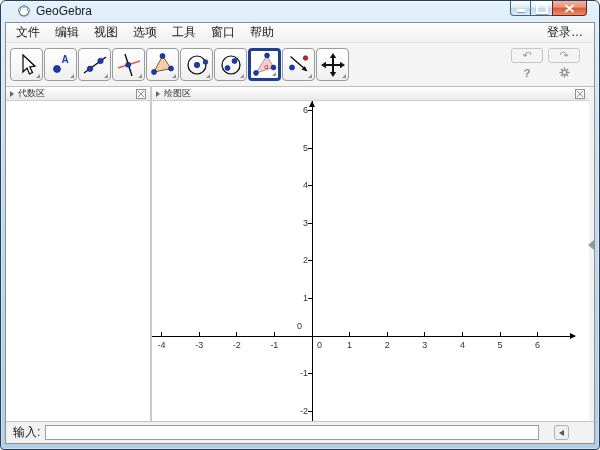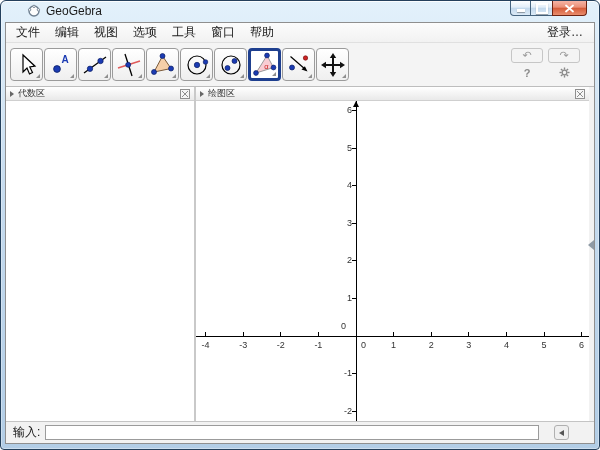--- a/index.html
+++ b/index.html
@@ -1,20 +1,20 @@
 <!DOCTYPE html>
 <html><head>
 <meta charset="utf-8">
 <style>
   html,body{margin:0;padding:0;}
   body{width:600px;height:450px;position:relative;font-family:"Liberation Sans","DejaVu Sans",sans-serif;background:#fff;overflow:hidden;}
   .window{position:absolute;inset:0;background:linear-gradient(180deg,#e3f1fb 0%,#c7dcef 40%,#b2cde6 100%);
     border:1px solid #24405c;border-radius:6px 6px 4px 4px;box-shadow:inset 0 1px 0 rgba(255,255,255,.75), inset 0 0 0 1px rgba(255,255,255,.35);box-sizing:border-box;}
   
-  .titlebar{position:absolute;left:18px;top:0;right:0;height:34px;}
+  .titlebar{position:absolute;left:8px;top:0;right:0;height:34px;}
   .title-icon{position:absolute;left:8px;top:3px;}
   .title-text{position:absolute;left:27px;top:3px;font-size:12px;color:#1c1c1c;}
   .caption{position:absolute;right:12px;top:0;display:flex;}
   .cap{height:15px;box-sizing:border-box;border:1px solid #46647f;border-top:none;
     background:linear-gradient(#fdfeff 0%,#e2eef9 45%,#c2d8ec 50%,#dcebf8 100%);
     display:flex;align-items:center;justify-content:center;padding:0;cursor:default;}
   .cap-min{width:21px;border-radius:0 0 0 4px;}
   .cap-max{width:21px;border-left:none;border-right:none;}
   .cap-close{width:35px;border-radius:0 0 4px 0;
     background:linear-gradient(#f6b3a4 0%,#ea8f77 45%,#d55a38 50%,#e98d6d 100%);border-color:#6e2413;}
@@ -40,21 +40,21 @@
   .toolbar-right{margin-left:auto;display:flex;flex-direction:column;gap:3px;padding-right:10px;}
   .ur-row{display:flex;gap:5px;}
   .urbtn{width:32px;height:15px;box-sizing:border-box;border:1px solid #c6c6c6;border-radius:3px;background:#f4f4f4;
     color:#9a9a9a;font-size:11px;line-height:11px;display:flex;align-items:center;justify-content:center;padding:0;cursor:default;}
   .hs-row{display:flex;gap:5px;}
   .hsbtn{width:32px;height:13px;border:none;background:none;color:#8a8a8a;font-size:11px;font-weight:bold;
     display:flex;align-items:center;justify-content:center;padding:0;cursor:pointer;}
   
   .panels{flex:1;display:flex;min-height:0;position:relative;}
   .panel{display:flex;flex-direction:column;min-width:0;}
-  .panel-algebra{width:188px;flex:0 0 auto;justify-content:center;}
+  .panel-algebra{width:144px;flex:0 0 auto;justify-content:center;}
   .panel-graphics{flex:1;}
   .divider{width:2px;background:#c9c9c9;flex:0 0 auto;cursor:col-resize;}
   .right-strip{width:5px;flex:0 0 auto;position:relative;}
   .collapse-arrow{position:absolute;right:0;top:153px;width:0;height:0;
     border-top:5px solid transparent;border-bottom:5px solid transparent;border-right:6px solid #8f9aa5;cursor:pointer;}
   .panel-header{height:13px;flex:0 0 auto;background:linear-gradient(#ffffff,#e9e9e9);border-bottom:1px solid #cfcfcf;
     display:flex;align-items:center;padding:0 4px;font-size:9px;color:#333;}
   .ph-tri{width:0;height:0;border-top:3px solid transparent;border-bottom:3px solid transparent;border-left:4px solid #666;
     margin-right:4px;cursor:pointer;}
   .ph-title{flex:0 0 auto;}

